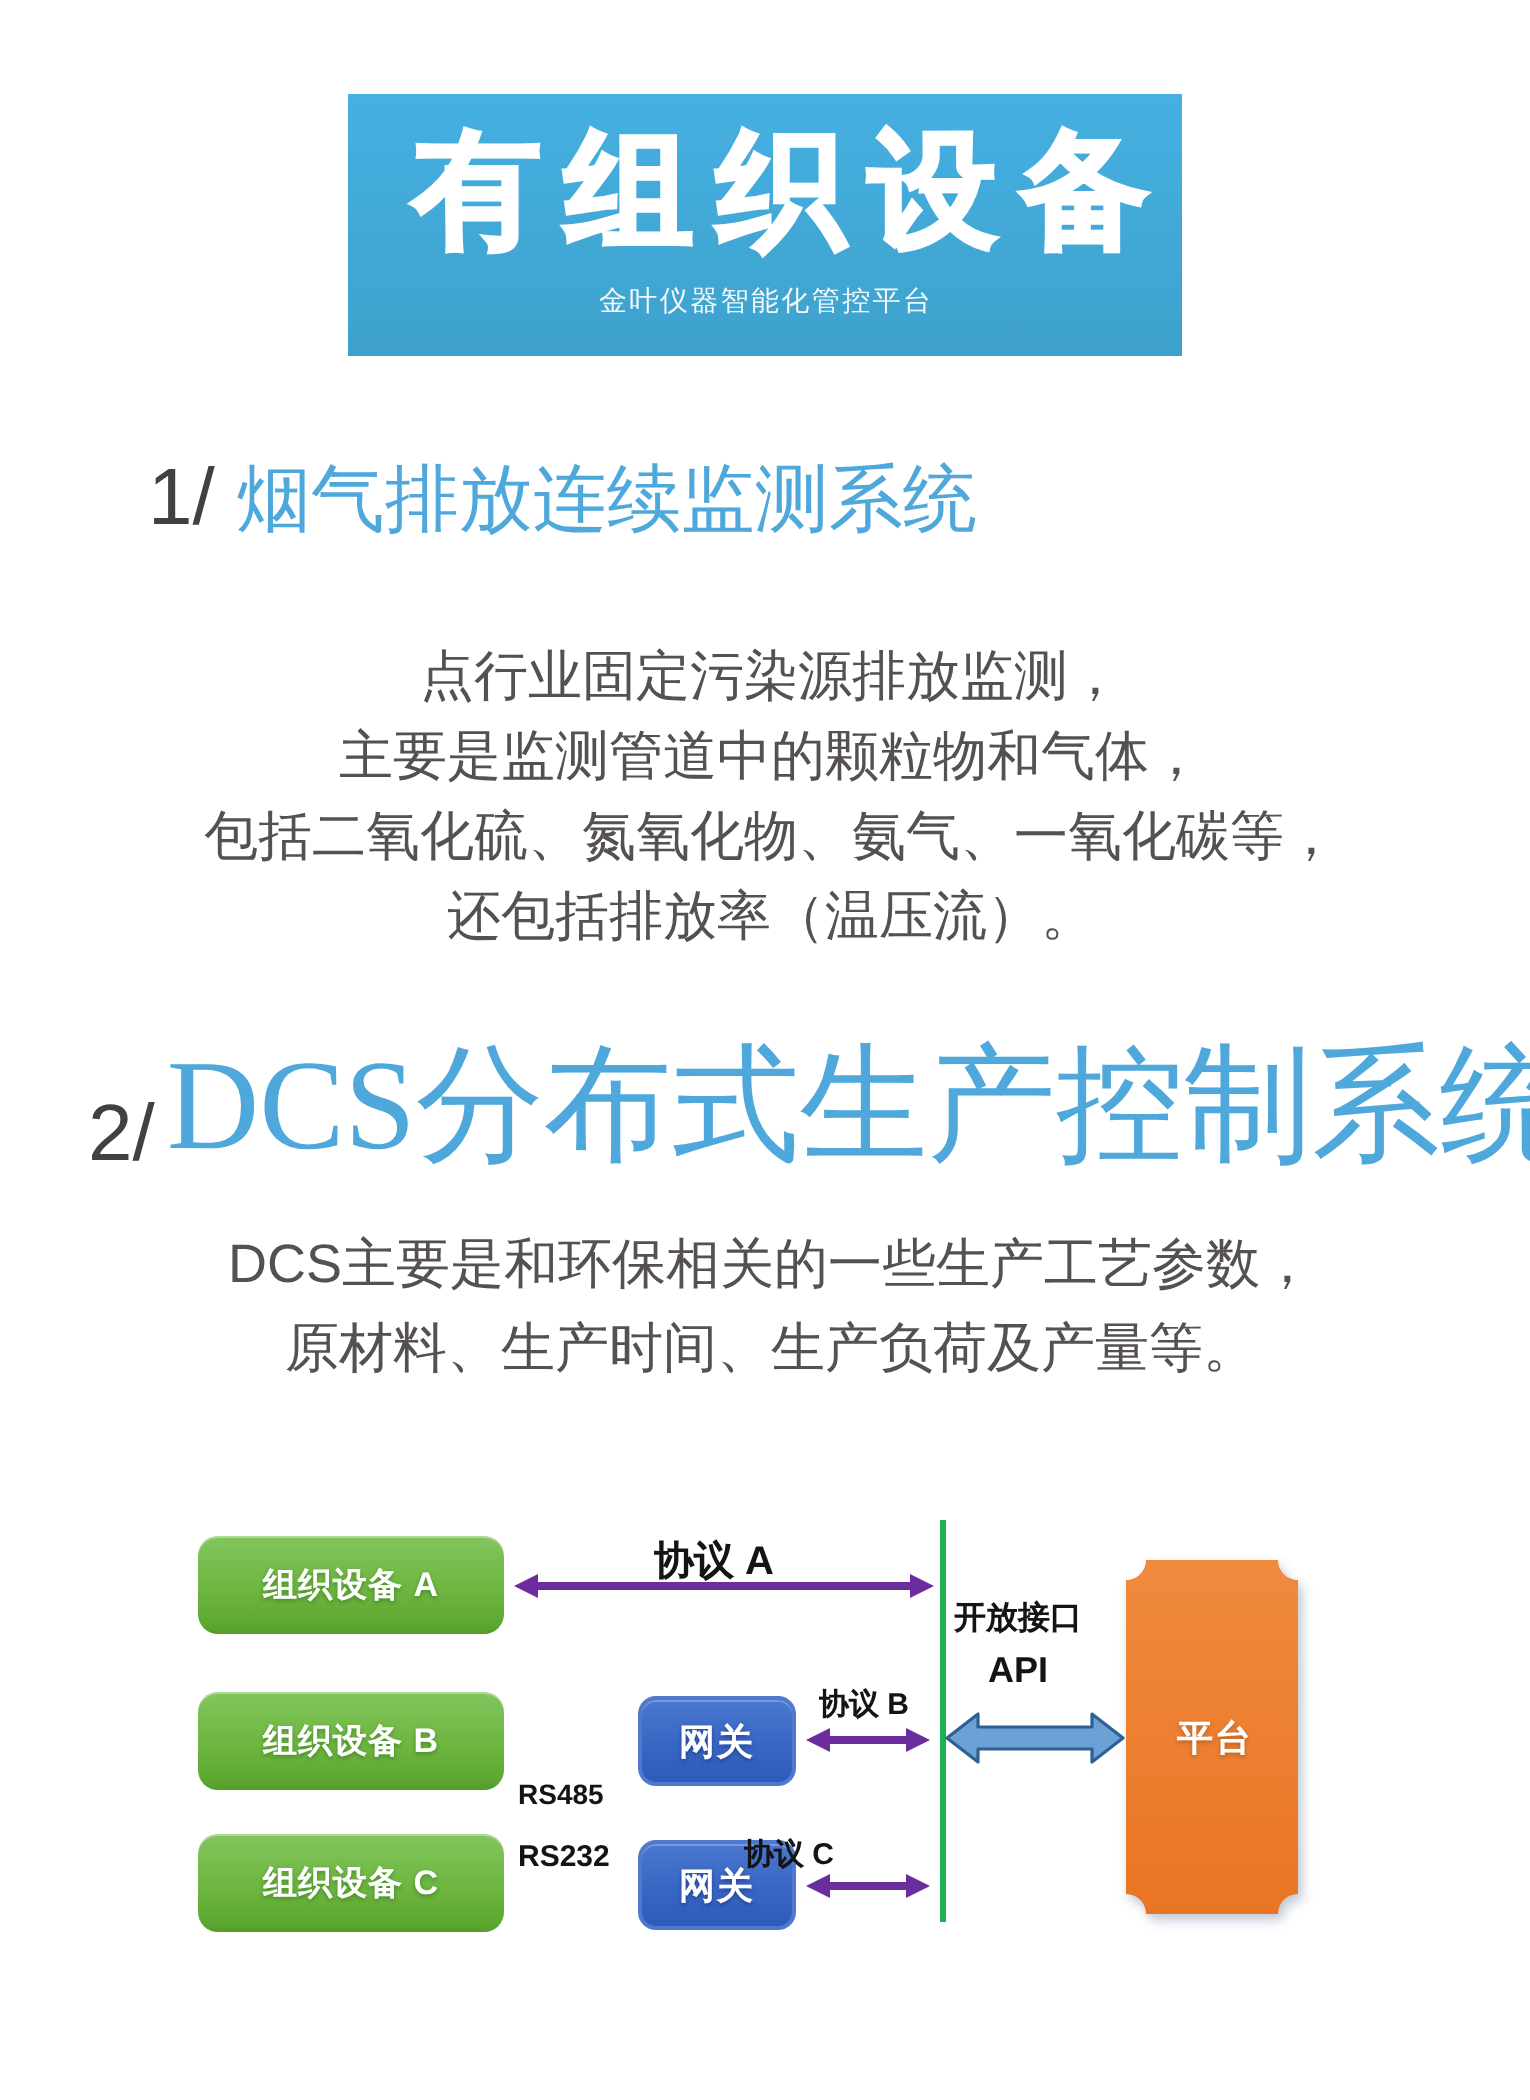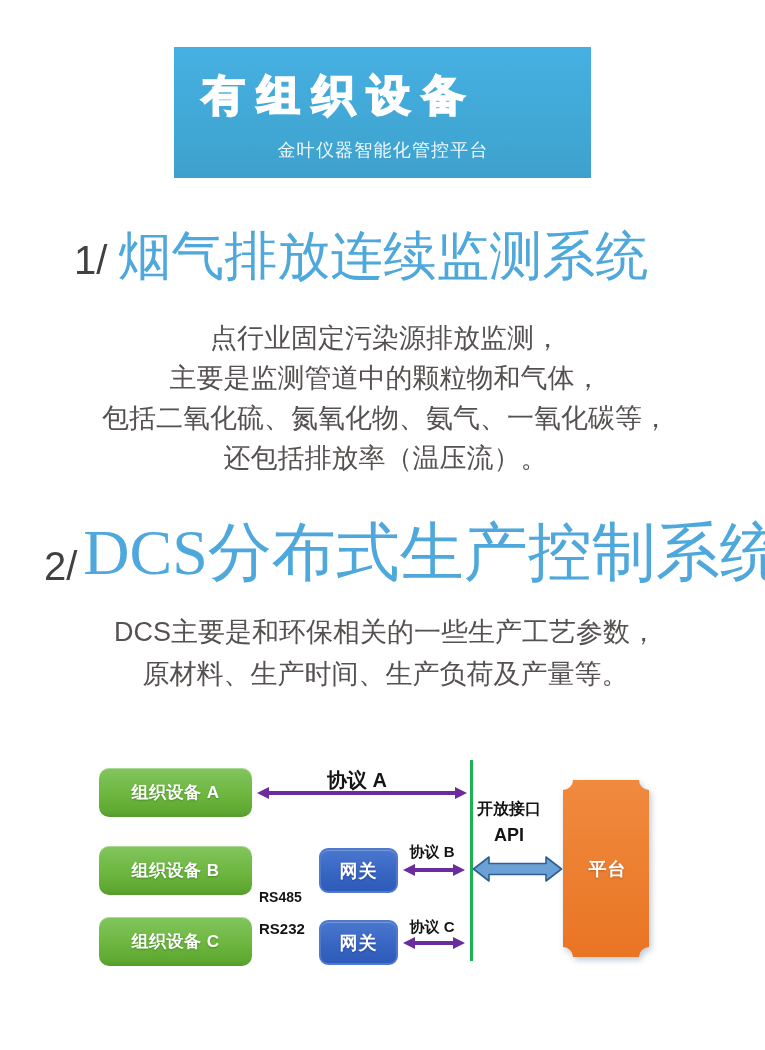--- a/index.html
+++ b/index.html
@@ -3,32 +3,32 @@
 <meta charset="utf-8">
 <style>
   html,body{margin:0;padding:0;}
   body{width:765px;height:1050px;background:#ffffff;position:relative;overflow:hidden;
        font-family:"Liberation Sans",sans-serif;}
   .abs{position:absolute;}
 
   
   #banner{left:174px;top:47px;width:417px;height:131px;
           background:linear-gradient(180deg,#46b0e2 0%,#40a6d3 70%,#3ea1cb 100%);}
-  #banner-title{left:0;top:17px;width:100%;text-align:left;color:#ffffff;
-          font-size:43px;font-weight:bold;-webkit-text-stroke:2px #ffffff;line-height:62px;letter-spacing:12px;padding-left:28px;box-sizing:border-box;white-space:nowrap;}
+  #banner-title{left:0;top:17px;width:100%;text-align:center;color:#ffffff;
+          font-size:64px;font-weight:bold;-webkit-text-stroke:2px #ffffff;line-height:62px;letter-spacing:12px;padding-left:28px;box-sizing:border-box;white-space:nowrap;}
   #banner-subtitle{left:0;top:95px;width:100%;text-align:center;color:rgba(255,255,255,0.93);
-          font-size:18px;line-height:16px;letter-spacing:1.2px;padding-left:1.2px;box-sizing:border-box;}
+          font-size:14px;line-height:16px;letter-spacing:1.2px;padding-left:1.2px;box-sizing:border-box;}
 
   
   .heading{display:flex;align-items:baseline;white-space:nowrap;}
   .heading .idx{color:#414144;font-size:40px;line-height:1;position:relative;}
   #h2 .idx{top:6px;}
   .heading .ttl{color:#4fa8db;line-height:1;}
   #h1{left:74px;top:229px;}
-  #h1 .ttl{font-size:53px;margin-left:11px;}
+  #h1 .ttl{font-size:37px;margin-left:11px;}
   #h2{left:44px;top:521px;}
   #h2 .ttl{font-size:64px;margin-left:6px;font-family:Liberation Serif, serif;}
 
   
   .para{left:3px;width:765px;text-align:center;color:#555150;font-size:27px;}
   #p1{top:318px;line-height:40px;}
   #p2{top:611px;line-height:42px;}
 
   
   .devbox{left:99px;width:153px;height:49px;border-radius:10px;
@@ -57,21 +57,21 @@
   .parrow .hl{left:0;border-right:12px solid #6b2c9e;}
   .parrow .hr{right:0;border-left:12px solid #6b2c9e;}
   #arrow-a{left:257px;top:787px;width:210px;}
   #arrow-b{left:403px;top:864px;width:62px;}
   #arrow-c{left:403px;top:937px;width:62px;}
 
   
   .lbl{color:#141414;font-weight:bold;white-space:nowrap;}
   #lbl-prot-a{left:297px;top:767px;width:120px;text-align:center;font-size:20px;}
   #lbl-prot-b{left:372px;top:843px;width:120px;text-align:center;font-size:15px;}
-  #lbl-prot-c{left:372px;top:918px;width:120px;text-align:center;font-size:15px;}
+  #lbl-prot-c{left:372px;top:918px;width:120px;text-align:left;font-size:15px;}
   #lbl-rs485{left:259px;top:846px;font-size:14px;margin-top:43px;}
   #lbl-rs232{left:259px;top:920px;font-size:15px;}
   #lbl-api1{left:449px;top:799px;width:120px;text-align:center;font-size:16px;}
   #lbl-api2{left:449px;top:825px;width:120px;text-align:center;font-size:18px;}
 
   
   #gline{left:470px;top:760px;width:3.2px;height:201px;background:#1db152;}
 
   
   #fatarrow{left:472px;top:855px;}

